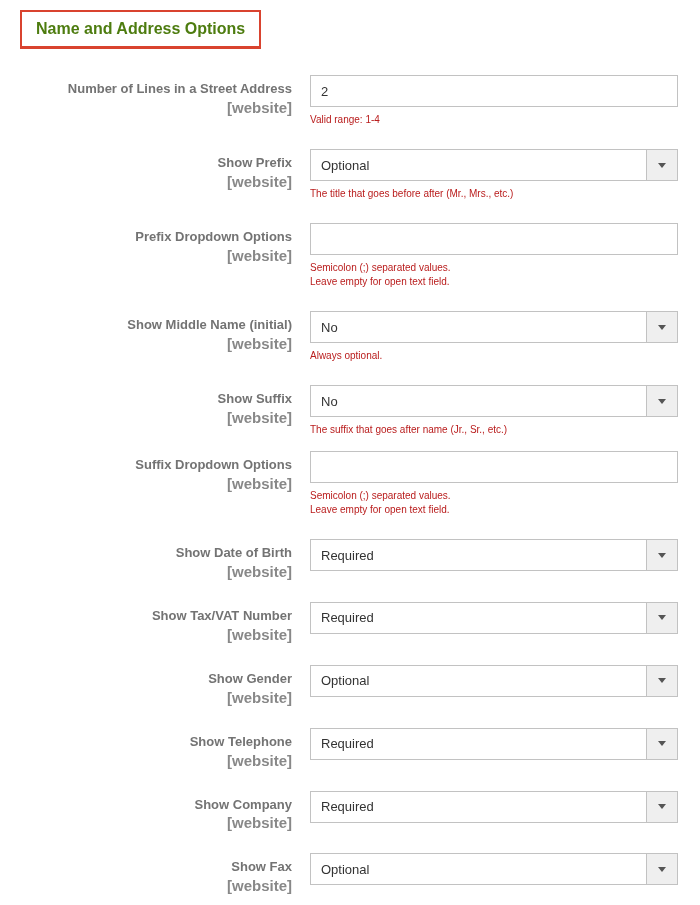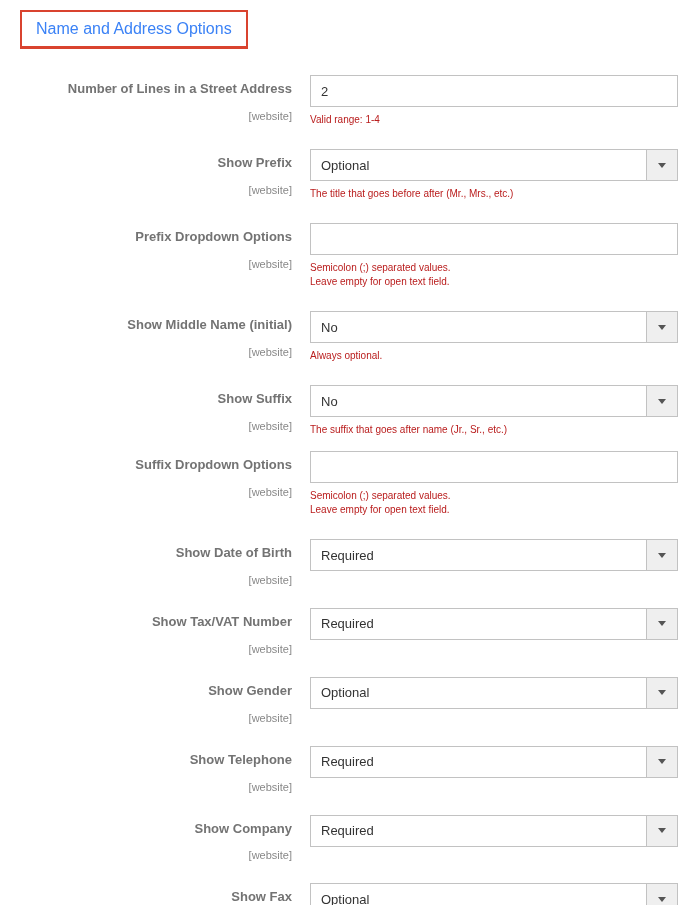--- a/index.html
+++ b/index.html
@@ -15,22 +15,22 @@
     }
     .section-header {
       border: 2px solid #d9432f;
       display: inline-block;
       padding: 8px 14px;
       margin: 10px 0 26px 20px;
       border-bottom-width: 3px;
     }
     .section-title {
       font-size: 16px;
-      font-weight: 400;
-      color: #3b82f6;
+      font-weight: 700;
+      color: #4d7c0f;
     }
     .form-row {
       display: flex;
       align-items: flex-start;
       margin-bottom: 22px;
       padding: 0 22px 0 0;
     }
     .label-col {
       width: 310px;
       flex-shrink: 0;
@@ -39,24 +39,25 @@
       padding-top: 6px;
     }
     .label-main {
       font-size: 13px;
       font-weight: 600;
       color: #737373;
       display: block;
       line-height: 1.3;
     }
     .label-scope {
-      font-size: 11px;
+      font-size: 15px;
       color: #888;
       display: block;
-      margin-top: 12px;
+      margin-top: 1px;
+      font-weight: bold;
     }
     .input-col {
       flex: 1;
       min-width: 0;
     }
     .text-input {
       width: 100%;
       height: 32px;
       border: 1px solid #c2c2c2;
       padding: 0 10px;

